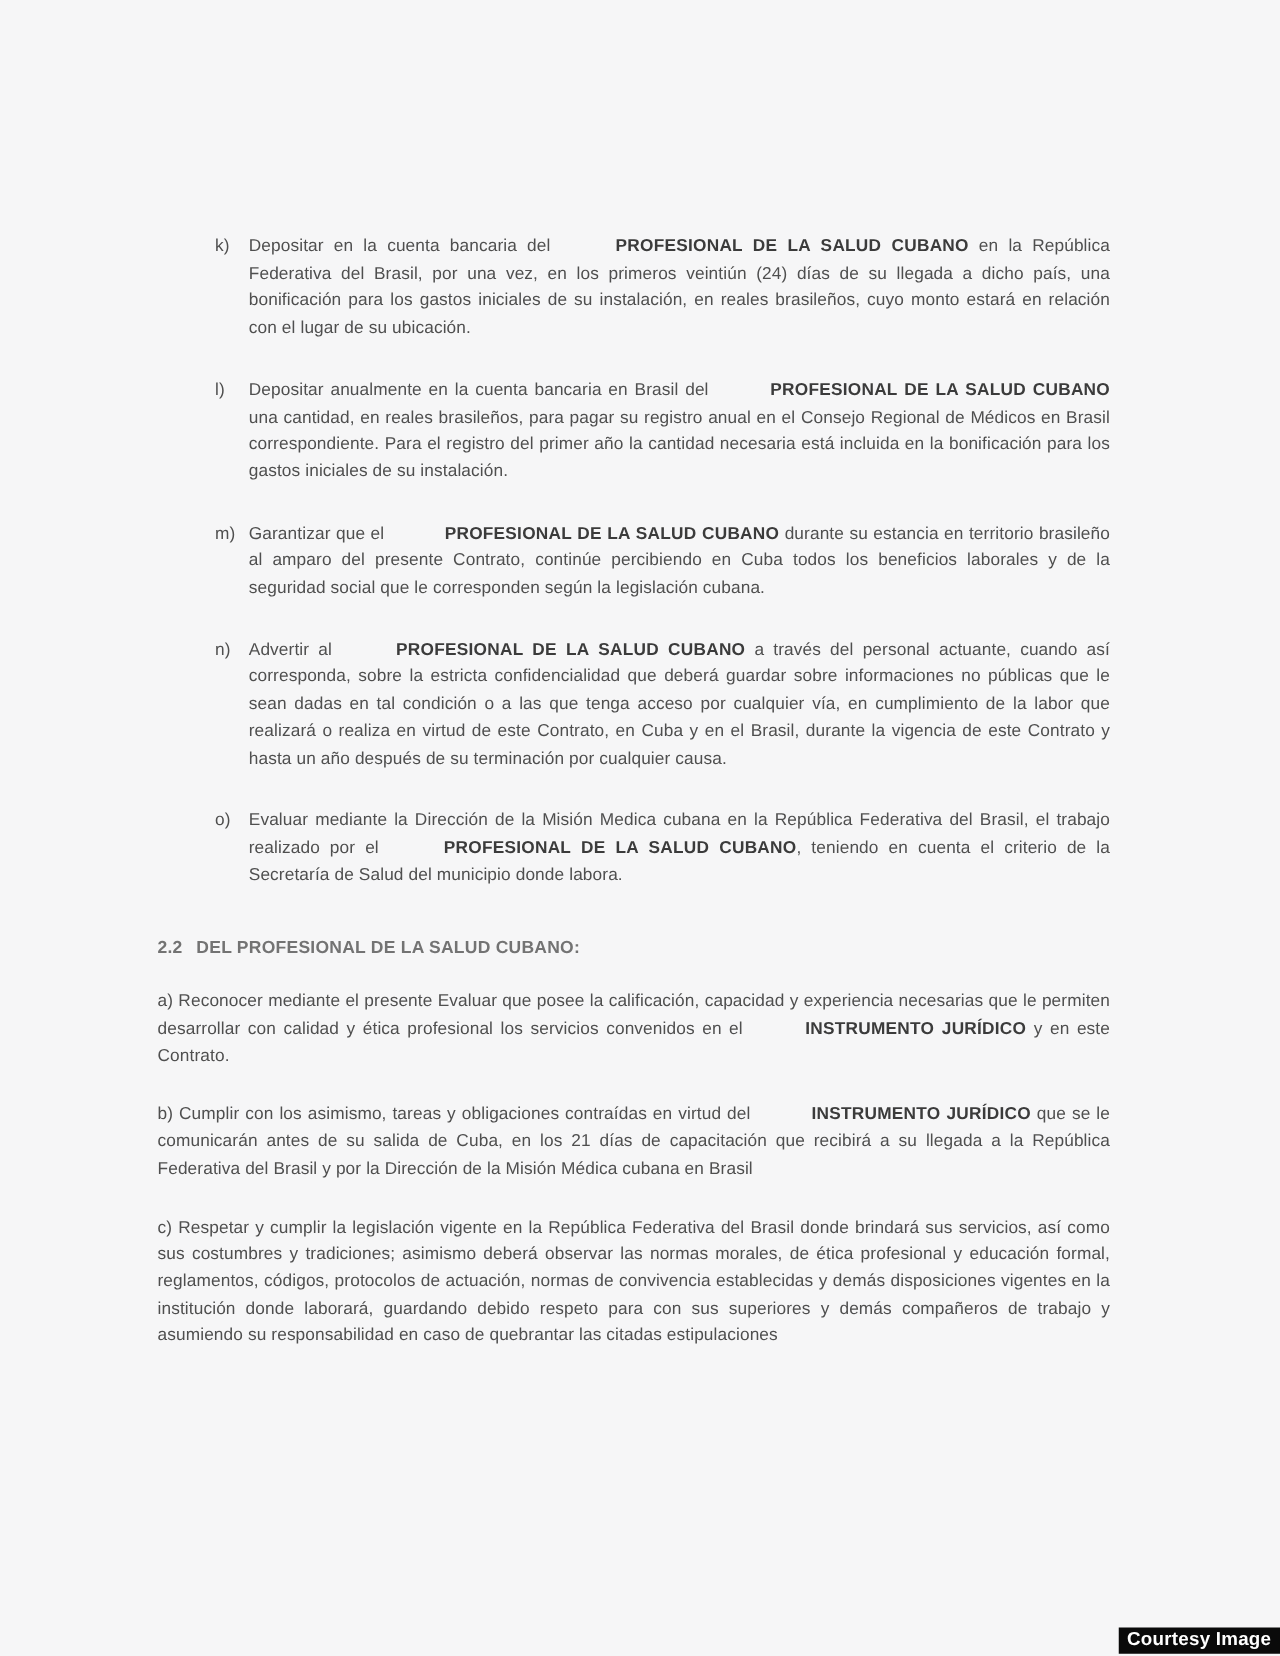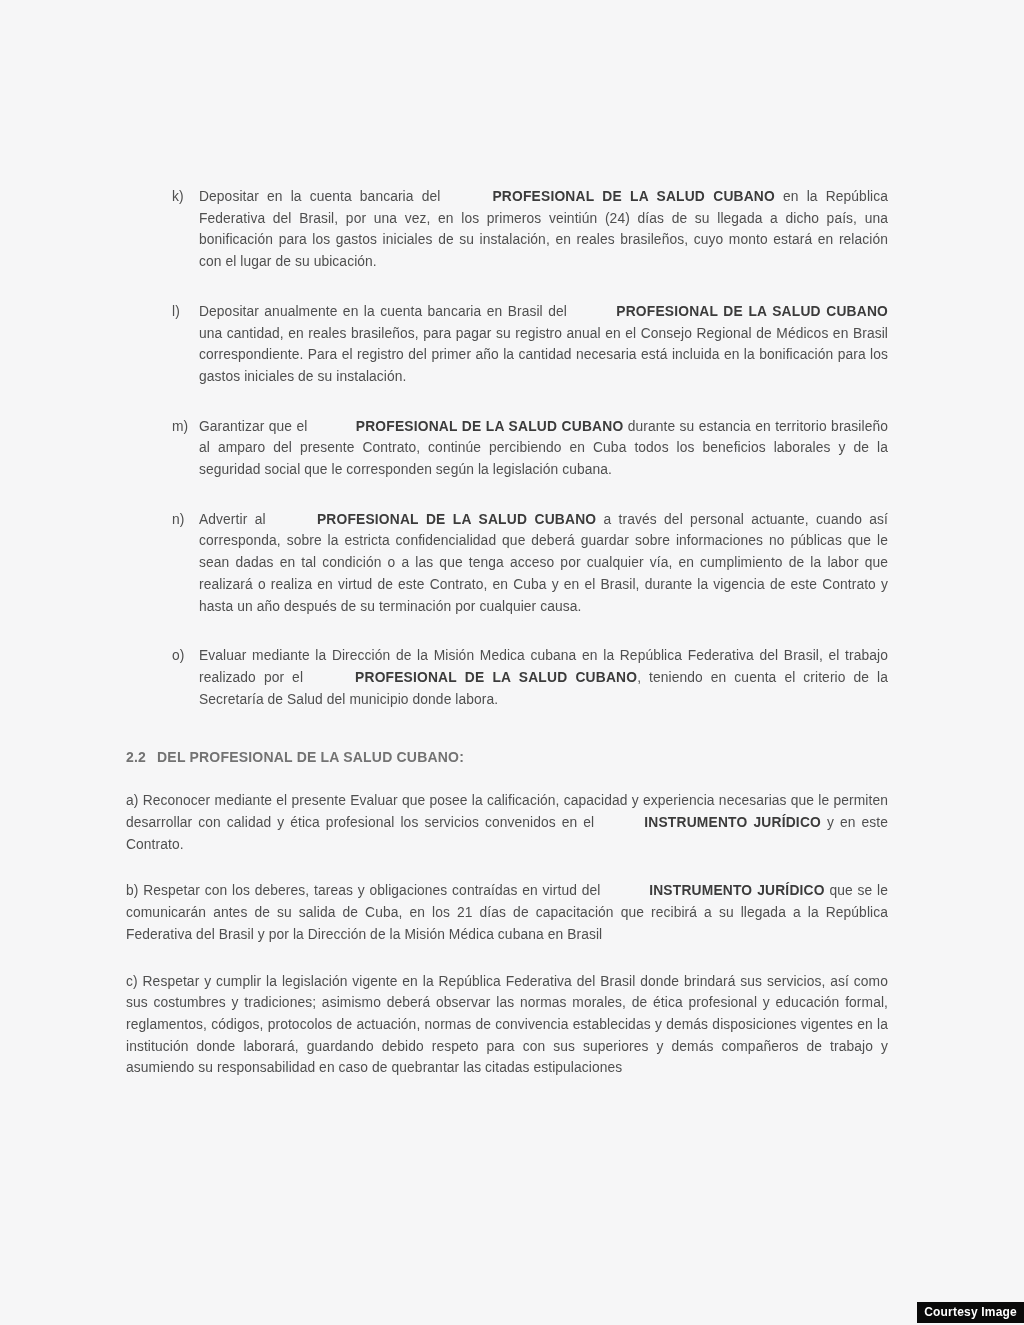--- a/index.html
+++ b/index.html
@@ -72,21 +72,21 @@
   }
   .para.first {
     margin-top: 0;
   }
   .watermark {
     position: absolute;
     right: 0;
     bottom: 2px;
     background: #0a0a0a;
     color: #ffffff;
-    font-size: 12px;
+    font-size: 15px;
     font-weight: bold;
     line-height: 12px;
     padding: 4px 7px 5px 7px;
     letter-spacing: 0.2px;
     font-family: "Liberation Sans", sans-serif;
   }
 </style>
 </head>
 <body>
 
@@ -121,21 +121,21 @@
       </div>
 
     </div>
 
     <div class="heading">
       <span class="hnum">2.2</span><span class="htitle">DEL PROFESIONAL DE LA SALUD CUBANO:</span>
     </div>
 
     <p class="para first"><span>a) Reconocer mediante el presente Evaluar que posee la calificación, capacidad y experiencia necesarias que le permiten desarrollar con calidad y ética profesional los servicios convenidos en el </span><b>INSTRUMENTO JURÍDICO</b><span> y en este Contrato.</span></p>
 
-    <p class="para"><span>b) Respetar con los deberes, tareas y obligaciones contraídas en virtud del </span><b>INSTRUMENTO JURÍDICO</b><span>  que se le comunicarán antes de su salida de Cuba, en los 21 días de capacitación que recibirá a su llegada a la República Federativa del Brasil y por la Dirección de la Misión Médica cubana en Brasil</span></p>
+    <p class="para"><span>b) Cumplir con los asimismo, tareas y obligaciones contraídas en virtud del </span><b>INSTRUMENTO JURÍDICO</b><span>  que se le comunicarán antes de su salida de Cuba, en los 21 días de capacitación que recibirá a su llegada a la República Federativa del Brasil y por la Dirección de la Misión Médica cubana en Brasil</span></p>
 
     <p class="para"><span>c) Respetar y cumplir la legislación vigente en la República Federativa del Brasil donde brindará sus servicios, así como sus costumbres y tradiciones; asimismo deberá observar las normas morales,  de ética profesional y educación formal, reglamentos, códigos, protocolos de actuación, normas de convivencia establecidas y demás disposiciones vigentes en la institución donde laborará, guardando debido respeto para con sus superiores y demás compañeros de trabajo y asumiendo su responsabilidad en caso de quebrantar las citadas estipulaciones</span><b></b><span></span></p>
 
 
   </div>
 
   <div class="watermark">Courtesy Image</div>
 </div>
 
 </body></html>

